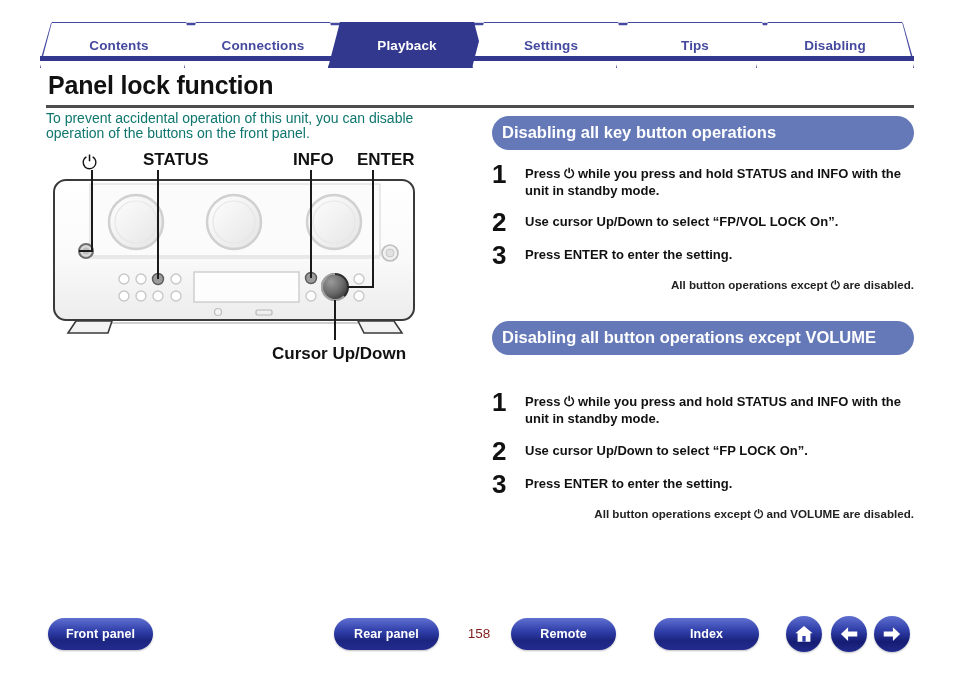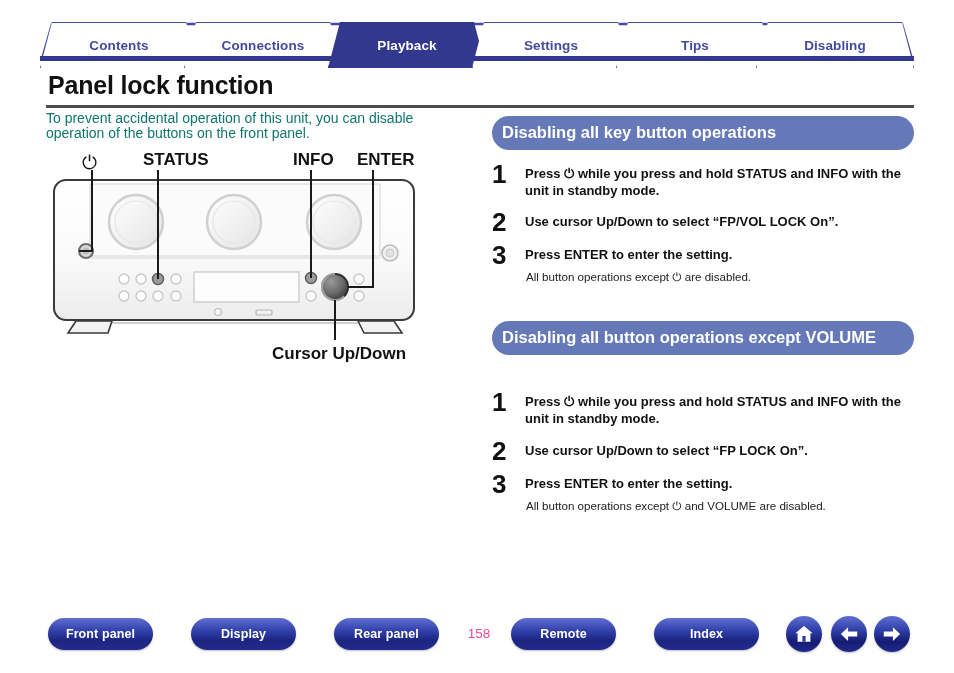--- a/index.html
+++ b/index.html
@@ -89,39 +89,39 @@
   .step-num{
     position:absolute;left:0;top:-5px;
     font-size:26px;font-weight:bold;color:#111;line-height:26px;
     width:26px;text-align:left;
   }
   .step-body{
     margin-left:33px;
     font-size:13px;font-weight:bold;line-height:16.5px;color:#111;
   }
   .step-note{
-    margin-left:34px;margin-top:6px;
-    font-size:11.6px;font-weight:normal;line-height:14px;color:#222;
+    margin-left:34px;margin-top:14px;
+    font-size:11.6px;font-weight:bold;line-height:14px;color:#222;text-align:right;
   }
 
   
   #bottomnav{position:absolute;left:0;top:608px;width:808px;height:65px;}
   .pill{
     position:absolute;top:10px;height:32px;
     border-radius:17px;
     display:flex;align-items:center;justify-content:center;
     color:#ffffff;font-size:12.5px;font-weight:bold;
     background:linear-gradient(180deg,#5f6fd0 0%,#2f3ea8 42%,#1c2580 70%,#232c8e 100%);
     box-shadow:0 1px 2px rgba(0,0,0,.25);
     cursor:pointer;
     letter-spacing:.1px;
   }
   #pg-num{
     position:absolute;top:18px;left:462px;width:34px;text-align:center;
-    font-size:13.5px;color:#ec4899;font-weight:normal;
+    font-size:13.5px;color:#7f1d1d;font-weight:normal;
   }
   .circbtn{
     position:absolute;top:8px;width:36px;height:36px;border-radius:50%;
     background:linear-gradient(180deg,#5f6fd0 0%,#2f3ea8 40%,#141c72 72%,#212a8c 100%);
     display:flex;align-items:center;justify-content:center;
     cursor:pointer;box-shadow:0 1px 2px rgba(0,0,0,.25);
   }
 </style>
 </head>
 <body>
@@ -278,23 +278,20 @@
   <div class="step-num">3</div>
   <div class="step-body">Press ENTER to enter the setting.</div>
   <div class="step-note">All button operations except ⏻ and VOLUME are disabled.</div>
 </div>
 
 <div id="bottomnav">
 
   <div class="pill" style="left:48px;width:105px;">
     <span>Front panel</span>
   </div>
-  <div class="pill" style="left:191px;width:105px;">
-    <span>Display</span>
-  </div>
   <div class="pill" style="left:334px;width:105px;">
     <span>Rear panel</span>
   </div>
 
   <div id="pg-num">158</div>
 
   <div class="pill" style="left:511px;width:105px;">
     <span>Remote</span>
   </div>
   <div class="pill" style="left:654px;width:105px;">

